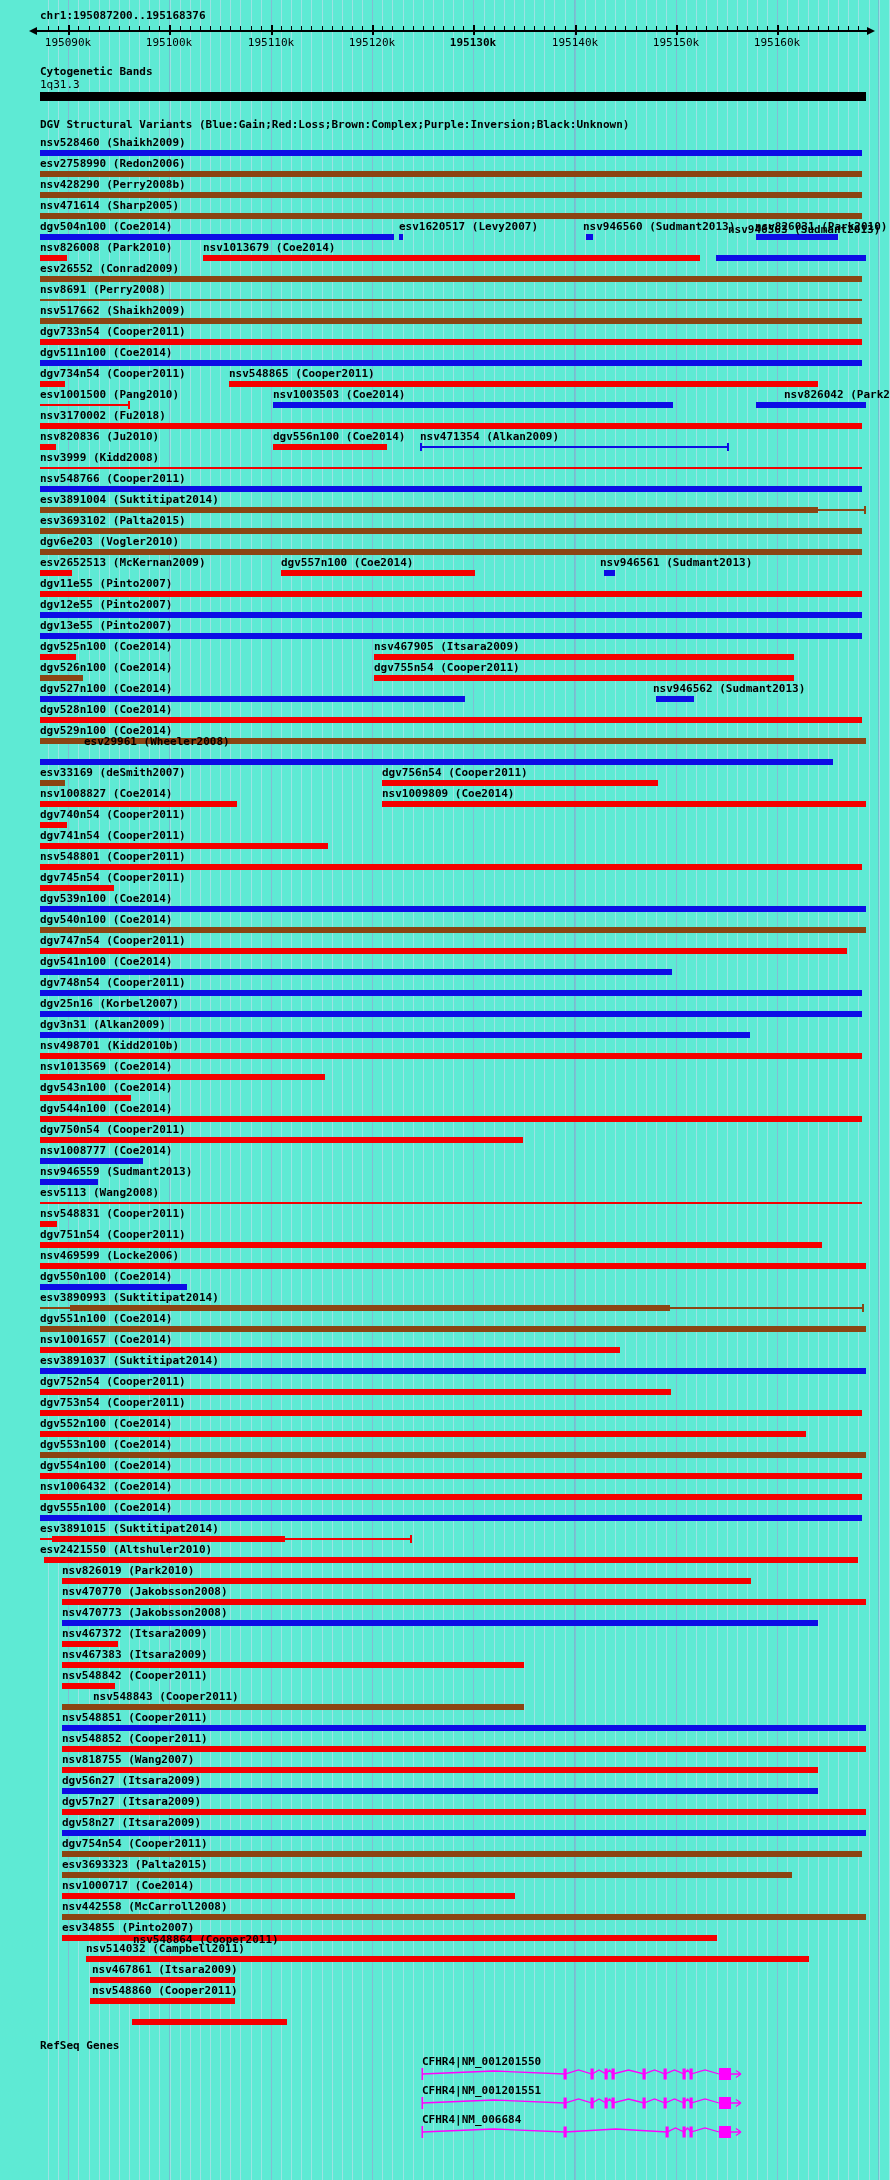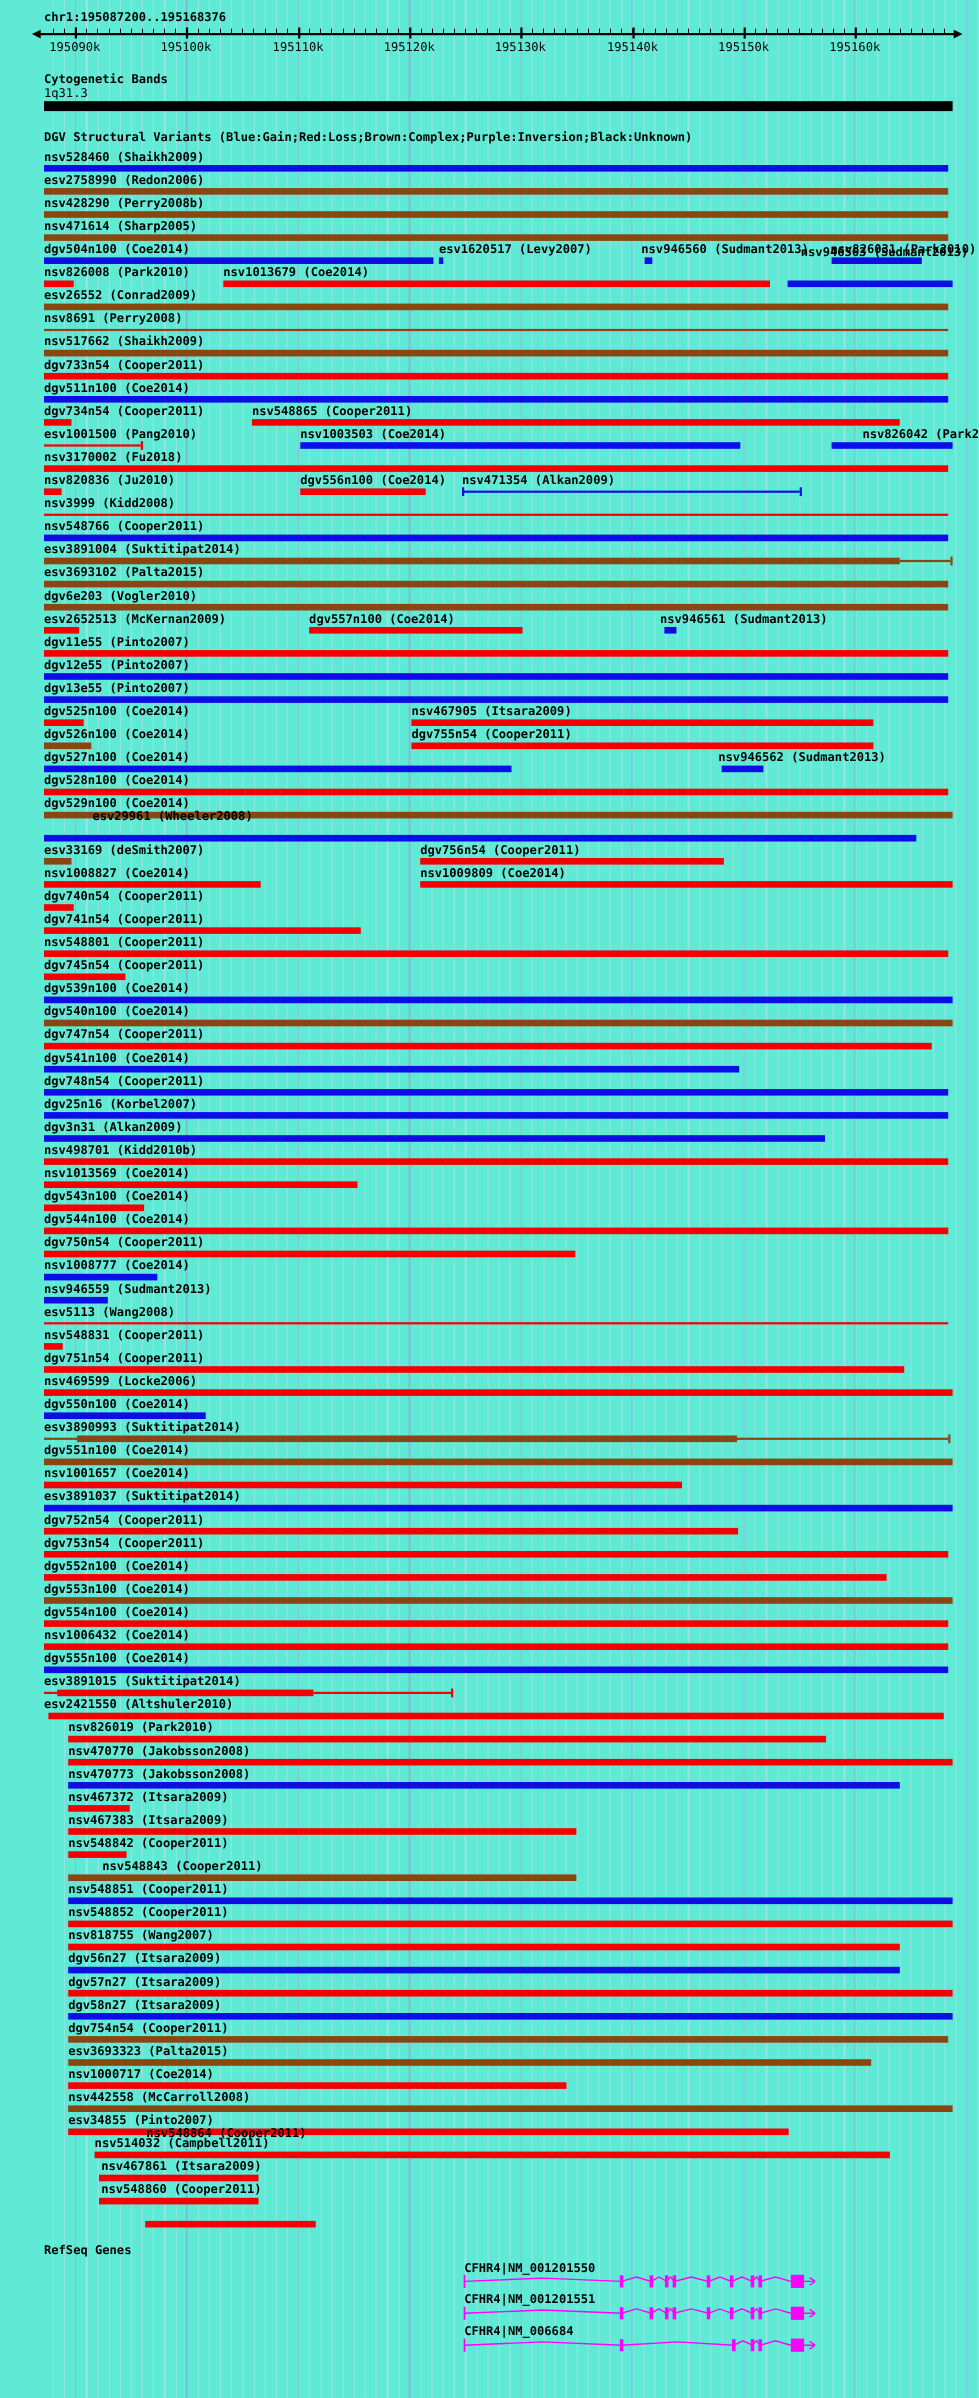--- a/index.html
+++ b/index.html
@@ -37,21 +37,21 @@
   <div id="ruler-ticks">
       <div class="major-tick" style="left: 68px;"></div>
       <div class="tick-label" style="left: 68px;">195090k</div>
       <div class="major-tick" style="left: 169px;"></div>
       <div class="tick-label" style="left: 169px;">195100k</div>
       <div class="major-tick" style="left: 271px;"></div>
       <div class="tick-label" style="left: 271px;">195110k</div>
       <div class="major-tick" style="left: 372px;"></div>
       <div class="tick-label" style="left: 372px;">195120k</div>
       <div class="major-tick" style="left: 473px;"></div>
-      <div class="tick-label" style="left: 473px;">195130k</div>
+      <div class="tick-label" style="left: 473px; font-weight: bold;">195130k</div>
       <div class="major-tick" style="left: 575px;"></div>
       <div class="tick-label" style="left: 575px;">195140k</div>
       <div class="major-tick" style="left: 676px;"></div>
       <div class="tick-label" style="left: 676px;">195150k</div>
       <div class="major-tick" style="left: 777px;"></div>
       <div class="tick-label" style="left: 777px;">195160k</div>
     </div>
 
   <div class="hdr" style="left:40px;top:66px;">Cytogenetic Bands</div>
   <div class="lbl" style="left:40px;top:79px;font-weight:normal;">1q31.3</div>

